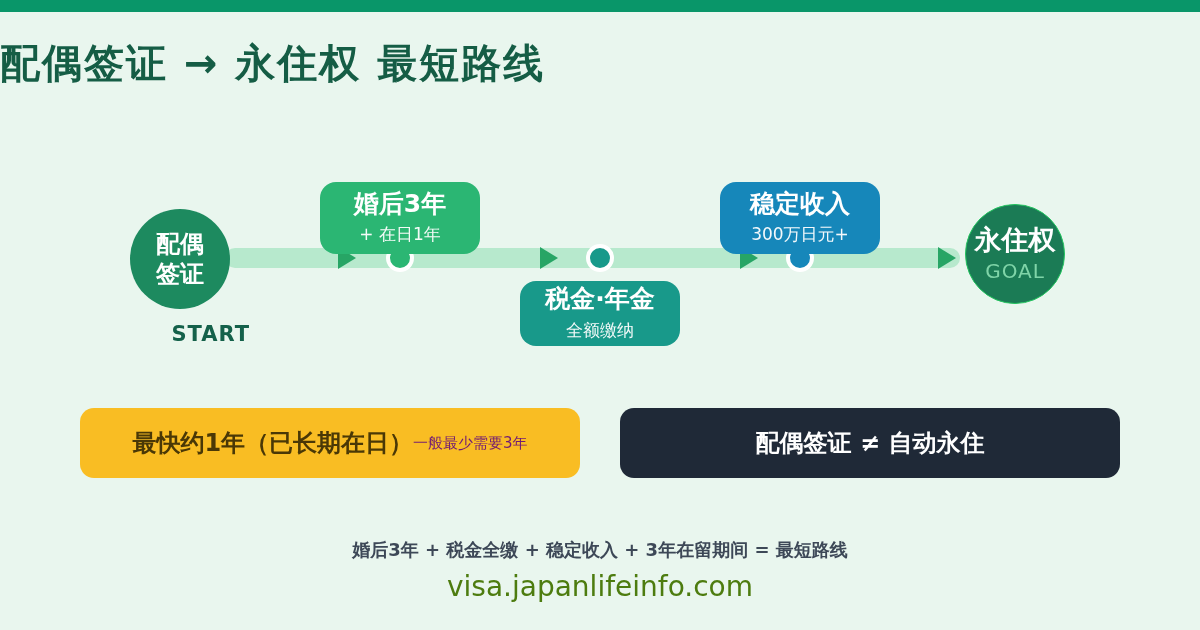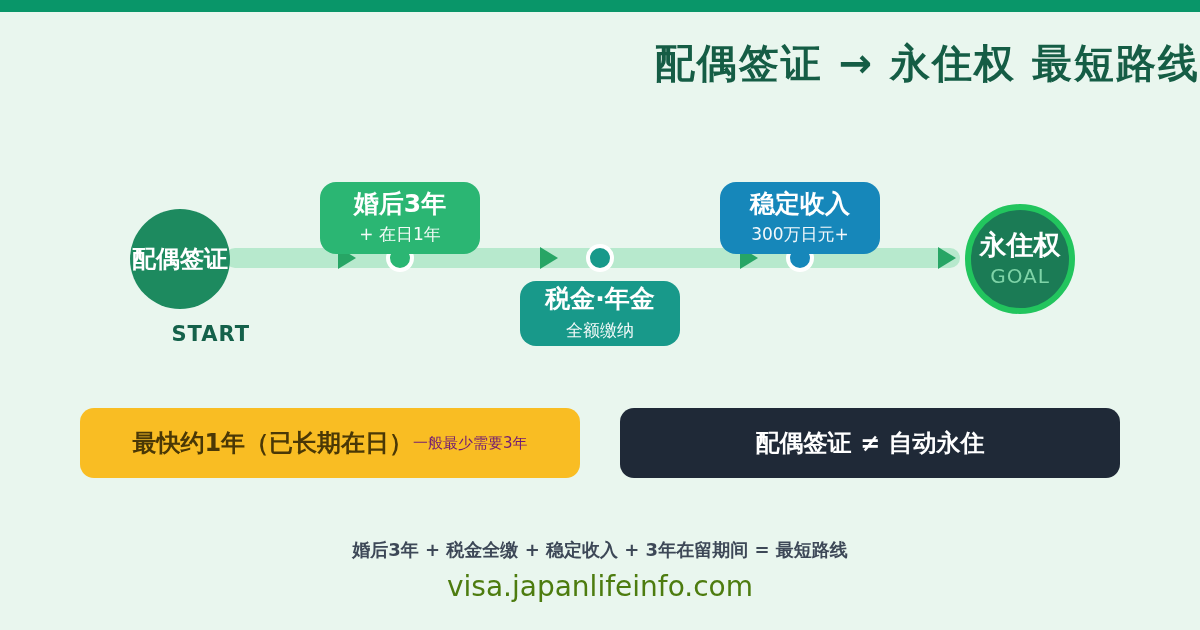--- a/index.html
+++ b/index.html
@@ -12,43 +12,43 @@
     width:1200px;height:630px;
     background:#e9f6ee;
     overflow:hidden;
   }
   .topbar{
     position:absolute;left:0;top:0;width:1200px;height:12px;
     background:#099669;
   }
   .title{
     position:absolute;left:0;top:36px;width:1200px;
-    text-align:right;
+    text-align:left;
     font-size:40px;font-weight:bold;color:#155d45;
     letter-spacing:2px;
   }
   
   .track{
     position:absolute;left:225px;top:248px;width:735px;height:20px;
     background:#b7e9cd;border-radius:10px;
   }
   .start-circle{
     position:absolute;left:130px;top:209px;width:100px;height:100px;
     border-radius:50%;background:#1d8a5f;
-    display:flex;flex-direction:row;align-items:center;justify-content:center;
+    display:flex;flex-direction:column;align-items:center;justify-content:center;
     color:#ffffff;font-weight:bold;font-size:24px;line-height:1.25;
   }
   .start-caption{
     position:absolute;left:110px;top:322px;width:140px;
     text-align:right;font-size:21px;font-weight:bold;color:#14614a;
     letter-spacing:1px;
   }
   .goal-circle{
     position:absolute;left:965px;top:204px;width:98px;height:98px;
-    border-radius:50%;background:#1b7b55;border:6px solid #22c55e;
+    border-radius:50%;background:#1b7b55;border:1px solid #22c55e;
     display:flex;flex-direction:column;align-items:center;justify-content:center;
     text-align:center;
   }
   .goal-label{color:#ffffff;font-weight:bold;font-size:27px;line-height:1.1;}
   .goal-caption{color:#7fd4a8;font-size:20px;margin-top:4px;letter-spacing:1px;}
   .arrow{
     position:absolute;top:247px;width:0;height:0;
     border-top:11px solid transparent;border-bottom:11px solid transparent;
     border-left:18px solid #27a565;
   }

